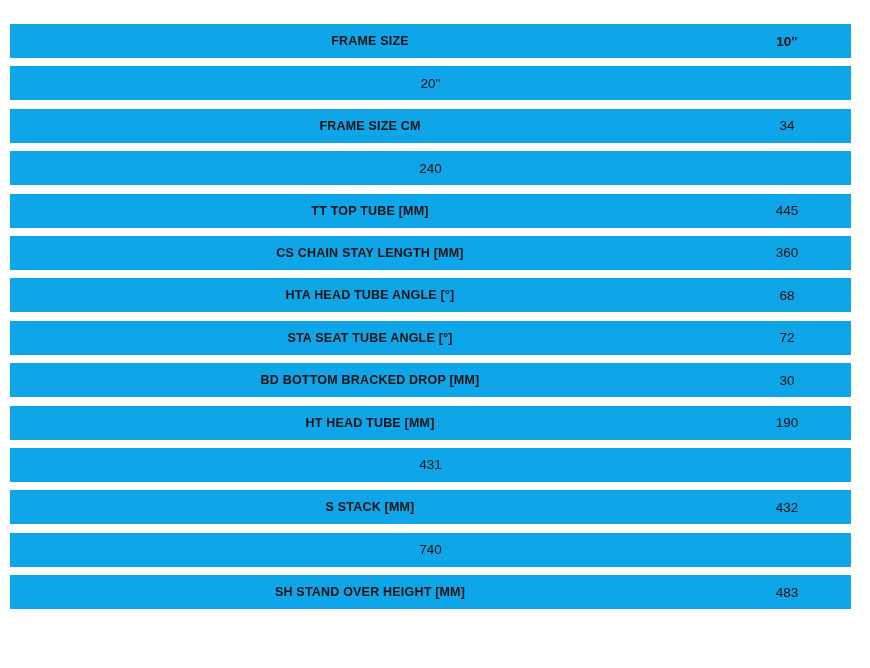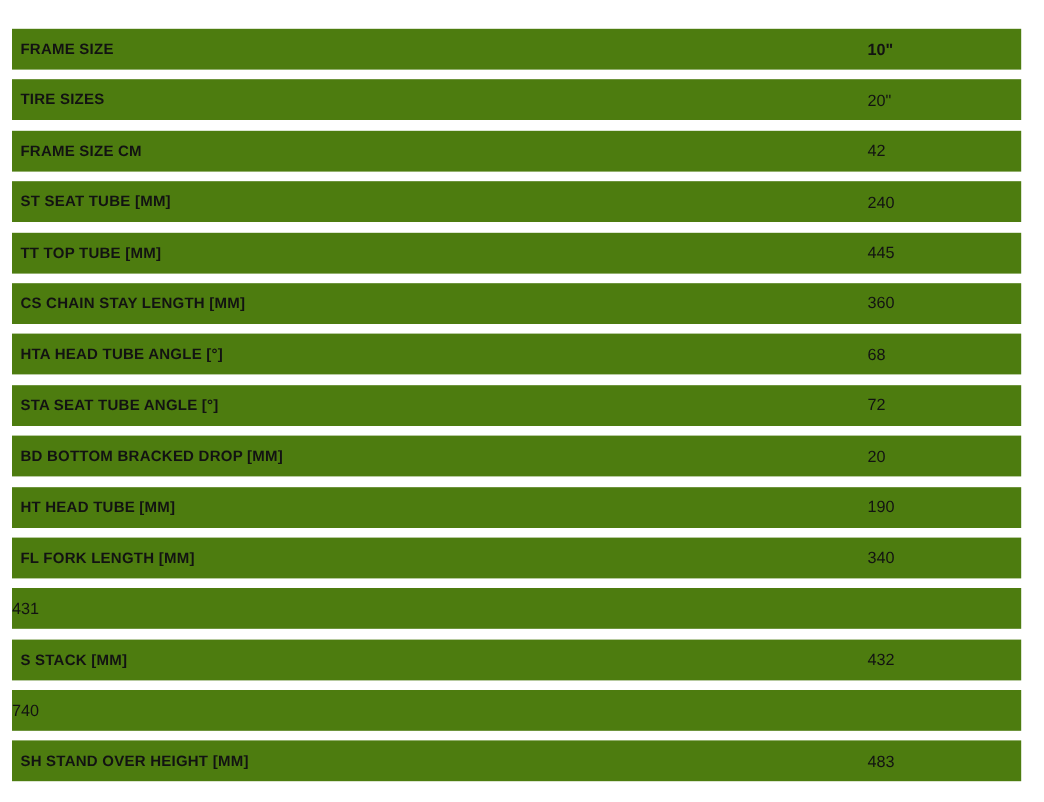--- a/index.html
+++ b/index.html
@@ -14,23 +14,24 @@
     position: absolute;
     left: 10px;
     top: 24px;
     width: 841px;
     display: flex;
     flex-direction: column;
     row-gap: 8.4px;
   }
   .row {
     height: 34px;
-    background: #4d7c0f;
+    background: #0ea5e9;
     display: flex;
     align-items: center;
+    text-align: center;
   }
   .cell.label {
     flex: 0 0 713px;
     padding-left: 7px;
     font-size: 12.5px;
     font-weight: bold;
     letter-spacing: 0.2px;
     color: #121212;
     text-transform: uppercase;
     white-space: nowrap;
@@ -49,31 +50,29 @@
 </head>
 <body>
 
 <div class="spec-table" id="spec-table">
   <div class="row">
     <div class="cell label">FRAME SIZE</div>
     <div class="cell value bold">10"</div>
   </div>
 
   <div class="row">
-    <div class="cell label">TIRE SIZES</div>
     <div class="cell value">20"</div>
   </div>
 
   <div class="row">
     <div class="cell label">FRAME SIZE CM</div>
-    <div class="cell value">42</div>
+    <div class="cell value">34</div>
   </div>
 
   <div class="row">
-    <div class="cell label">ST SEAT TUBE [MM]</div>
     <div class="cell value">240</div>
   </div>
 
   <div class="row">
     <div class="cell label">TT TOP TUBE [MM]</div>
     <div class="cell value">445</div>
   </div>
 
   <div class="row">
     <div class="cell label">CS CHAIN STAY LENGTH [MM]</div>
@@ -85,32 +84,28 @@
     <div class="cell value">68</div>
   </div>
 
   <div class="row">
     <div class="cell label">STA SEAT TUBE ANGLE [°]</div>
     <div class="cell value">72</div>
   </div>
 
   <div class="row">
     <div class="cell label">BD BOTTOM BRACKED DROP [MM]</div>
-    <div class="cell value">20</div>
+    <div class="cell value">30</div>
   </div>
 
   <div class="row">
     <div class="cell label">HT HEAD TUBE [MM]</div>
     <div class="cell value">190</div>
   </div>
 
-  <div class="row">
-    <div class="cell label">FL FORK LENGTH [MM]</div>
-    <div class="cell value">340</div>
-  </div>
 
   <div class="row">
     <div class="cell value">431</div>
   </div>
 
   <div class="row">
     <div class="cell label">S STACK [MM]</div>
     <div class="cell value">432</div>
   </div>
 

